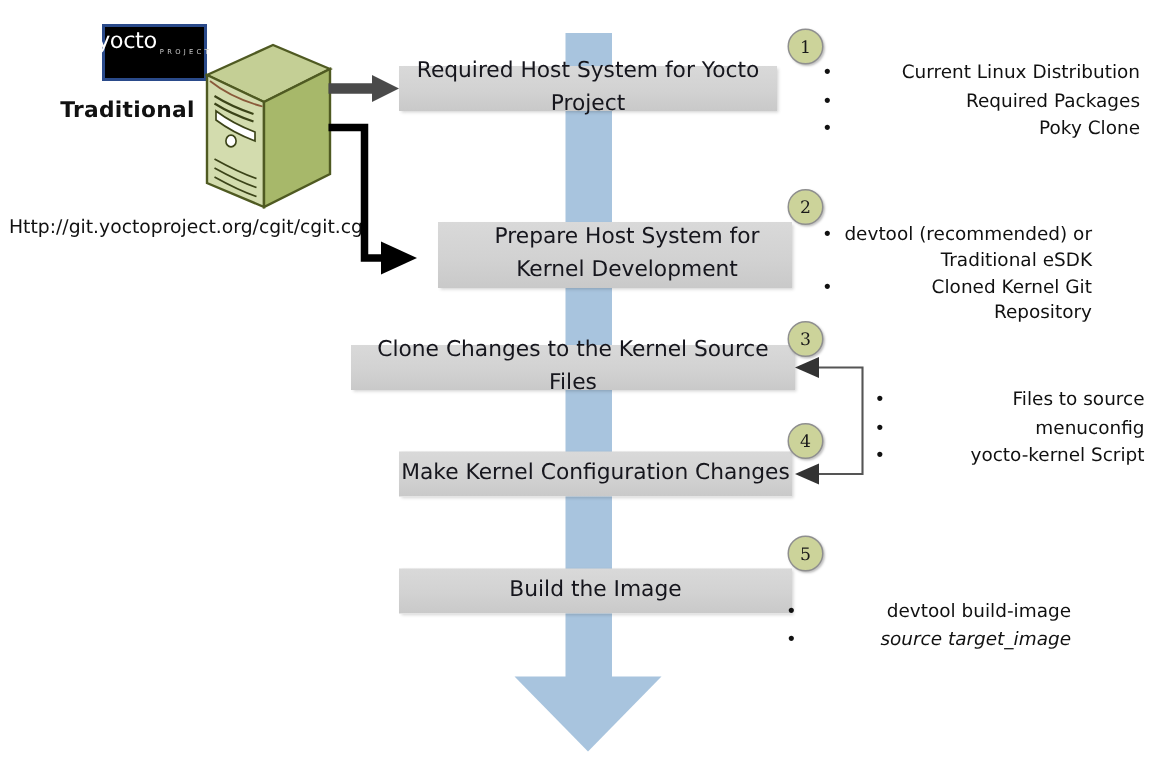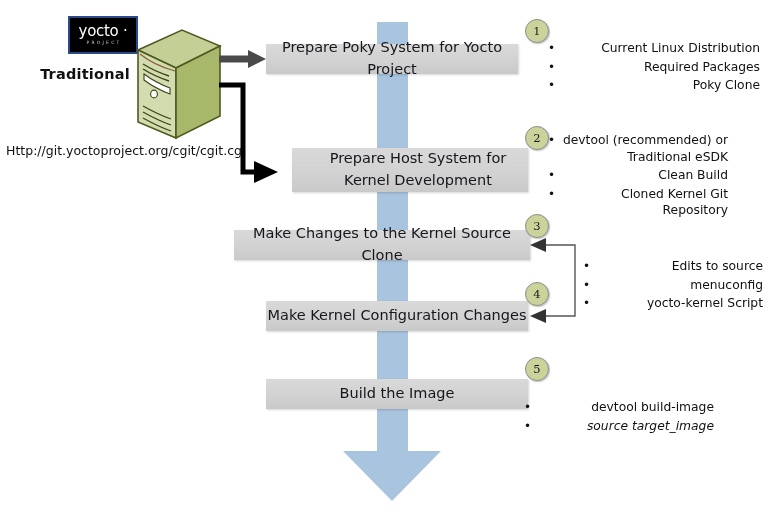--- a/index.html
+++ b/index.html
@@ -22,21 +22,21 @@
   .yocto-logo {
     position: absolute;
     left: 68px;
     top: 16px;
     width: 70px;
     height: 38px;
     background: #000000;
     border: 2px solid #2a4a8a;
     box-sizing: border-box;
     display: flex;
-    flex-direction: column;
+    flex-direction: row;
     align-items: center;
     justify-content: center;
   }
   .yocto-logo .yl-main {
     color: #ffffff;
     font-size: 15px;
     letter-spacing: -0.3px;
     line-height: 1;
     font-family: "DejaVu Sans", "Liberation Sans", sans-serif;
   }
@@ -198,50 +198,49 @@
     <ellipse cx="22" cy="66" rx="3.4" ry="3.9" fill="#ffffff" stroke="#3b4318" stroke-width="1.1"></ellipse>
 
     <path d="M11,78 C20,83 30,88 39,91" fill="none" stroke="#3b4318" stroke-width="1.2"></path>
     <path d="M11,84 C20,89 30,94 39,97" fill="none" stroke="#3b4318" stroke-width="1.2"></path>
     <path d="M11,90 C20,95 30,100 39,103" fill="none" stroke="#3b4318" stroke-width="1.2"></path>
   </svg>
 
   <div class="blue-band"></div>
   <div class="blue-head"></div>
 
-  <div class="pbox" style="left:266px; top:44px; width:252px; height:30px;">Prepare Poky System for Yocto Project</div>
+  <div class="pbox" style="left:266px; top:44px; width:252px; height:30px;">Required Host System for Yocto Project</div>
 
   <div class="pbox" style="left:292px; top:148px; width:236px; height:44px;padding-left:16px;">Prepare Host System for Kernel Development</div>
 
-  <div class="pbox" style="left:234px; top:230px; width:296px; height:30px;">Make Changes to the Kernel Source Clone</div>
+  <div class="pbox" style="left:234px; top:230px; width:296px; height:30px;">Clone Changes to the Kernel Source Files</div>
 
   <div class="pbox" style="left:266px; top:301px; width:262px; height:30px;">Make Kernel Configuration Changes</div>
 
   <div class="pbox" style="left:266px; top:379px; width:262px; height:30px;">Build the Image</div>
 
   <div class="step-circle" style="left:525px; top:19px;">1</div>
   <div class="step-circle" style="left:525px; top:126px;">2</div>
   <div class="step-circle" style="left:525px; top:214px;">3</div>
   <div class="step-circle" style="left:525px; top:282px;">4</div>
   <div class="step-circle" style="left:525px; top:357px;">5</div>
 
   <div class="blist" style="left:548px; top:40px; width:212px;">
     <div class="bitem">Current Linux Distribution</div>
     <div class="bitem">Required Packages</div>
     <div class="bitem">Poky Clone</div>
   </div>
 
-  <div class="blist" style="left:548px; top:132px; width:180px;">
+  <div class="blist" style="left:548px; top:148px; width:180px;">
     <div class="bitem">devtool (recommended) or Traditional eSDK</div>
-    <div class="bitem">Clean Build</div>
     <div class="bitem">Cloned Kernel Git Repository</div>
   </div>
 
   <div class="blist" style="left:583px; top:258px; width:180px;">
-    <div class="bitem">Edits to source</div>
+    <div class="bitem">Files to source</div>
     <div class="bitem">menuconfig</div>
     <div class="bitem">yocto-kernel Script</div>
   </div>
 
   <div class="blist" style="left:524px; top:375px; width:190px;margin-top:24px;">
     <div class="bitem">devtool build-image</div>
     <div class="bitem"><span style="font-style:italic">source target_image</span></div>
   </div>
 
   <svg class="overlay" viewBox="0 0 769 517">

